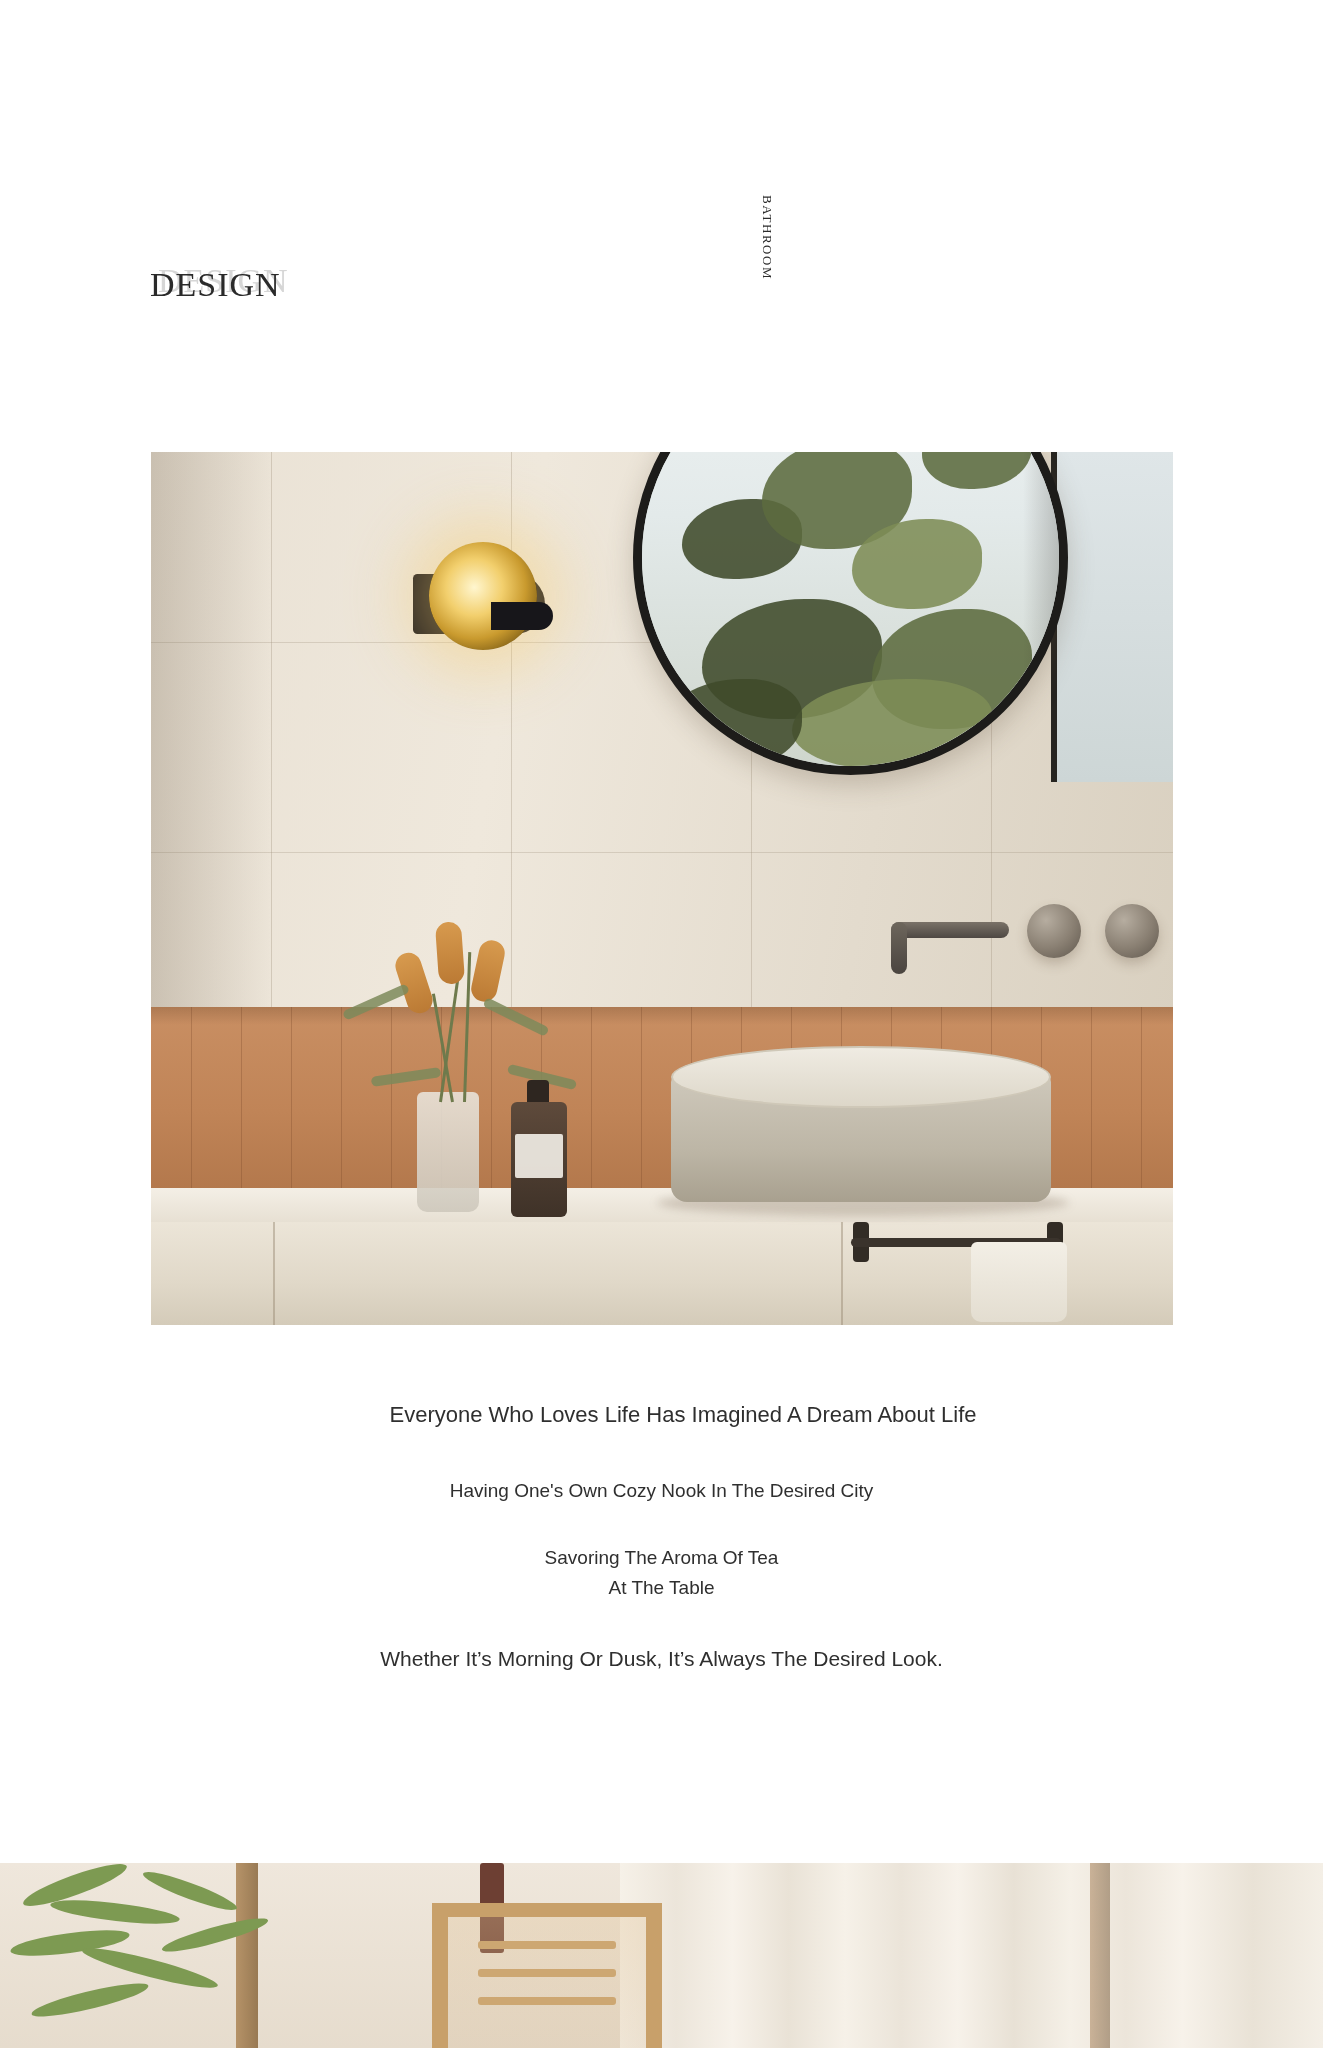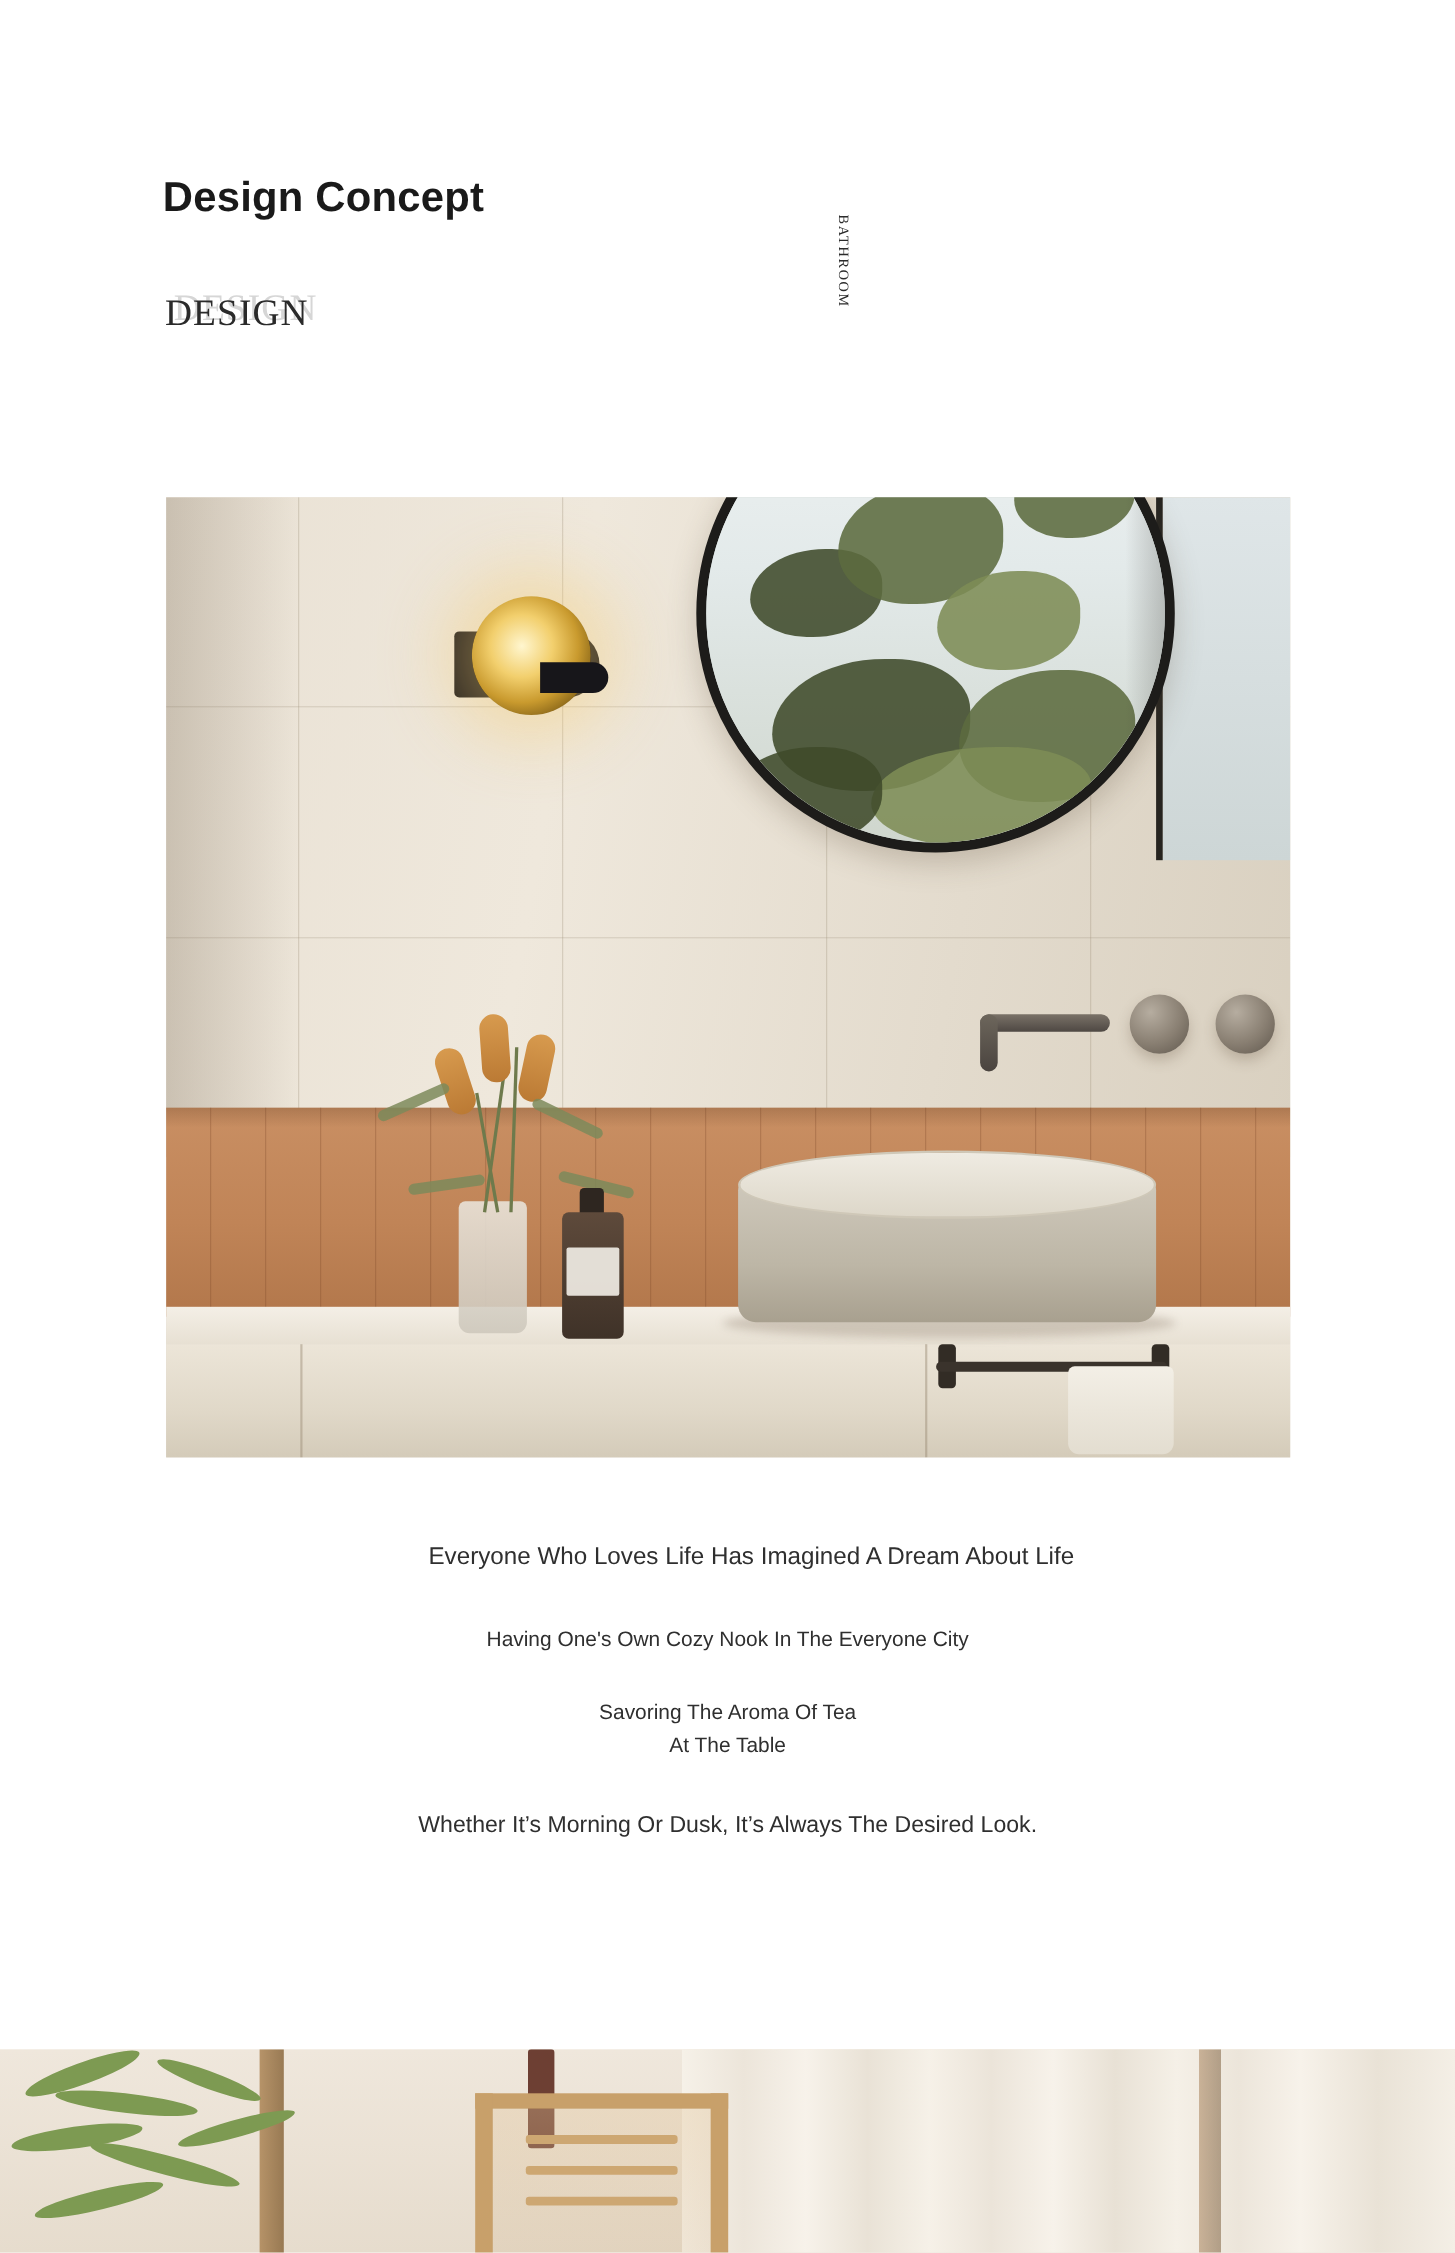--- a/index.html
+++ b/index.html
@@ -422,23 +422,20 @@
     position: absolute;
     left: 1090px; top: 0; width: 20px; height: 185px;
     background: linear-gradient(90deg, #a8825a, #7e6140);
     opacity: 0.55;
   }
 </style>
 </head>
 <body>
 
 <div class="header">
-  <div class="title-block">
-    <h1 class="page-title">Design Concept</h1>
-  </div>
 
   <div class="wordmark">
     <span class="wordmark-ghost">DESIGN</span>
     <span class="wordmark-text">DESIGN</span>
   </div>
 
   <div class="vertical-label">BATHROOM</div>
 </div>
 
 <div class="hero">
@@ -530,21 +527,21 @@
 
     <div class="towel-bracket" style="left:702px"></div>
     <div class="towel-bracket" style="left:896px"></div>
     <div class="towel-bar"></div>
     <div class="towel"></div>
   </div>
 </div>
 
 <div class="copy">
   <p class="copy-line copy-1">Everyone Who Loves Life Has Imagined A Dream About Life</p>
-  <p class="copy-line copy-2">Having One's Own Cozy Nook In The Everyone City</p>
+  <p class="copy-line copy-2">Having One's Own Cozy Nook In The Desired City</p>
   <p class="copy-line copy-3">Savoring The Aroma Of Tea</p>
   <p class="copy-line copy-4">At The Table</p>
   <p class="copy-line copy-5">Whether It’s Morning Or Dusk, It’s Always The Desired Look.</p>
 </div>
 
 <div class="bottom-image">
   <div class="curtain"></div>
   <div class="wood-post-left"></div>
   <div class="wood-post-right"></div>
 

